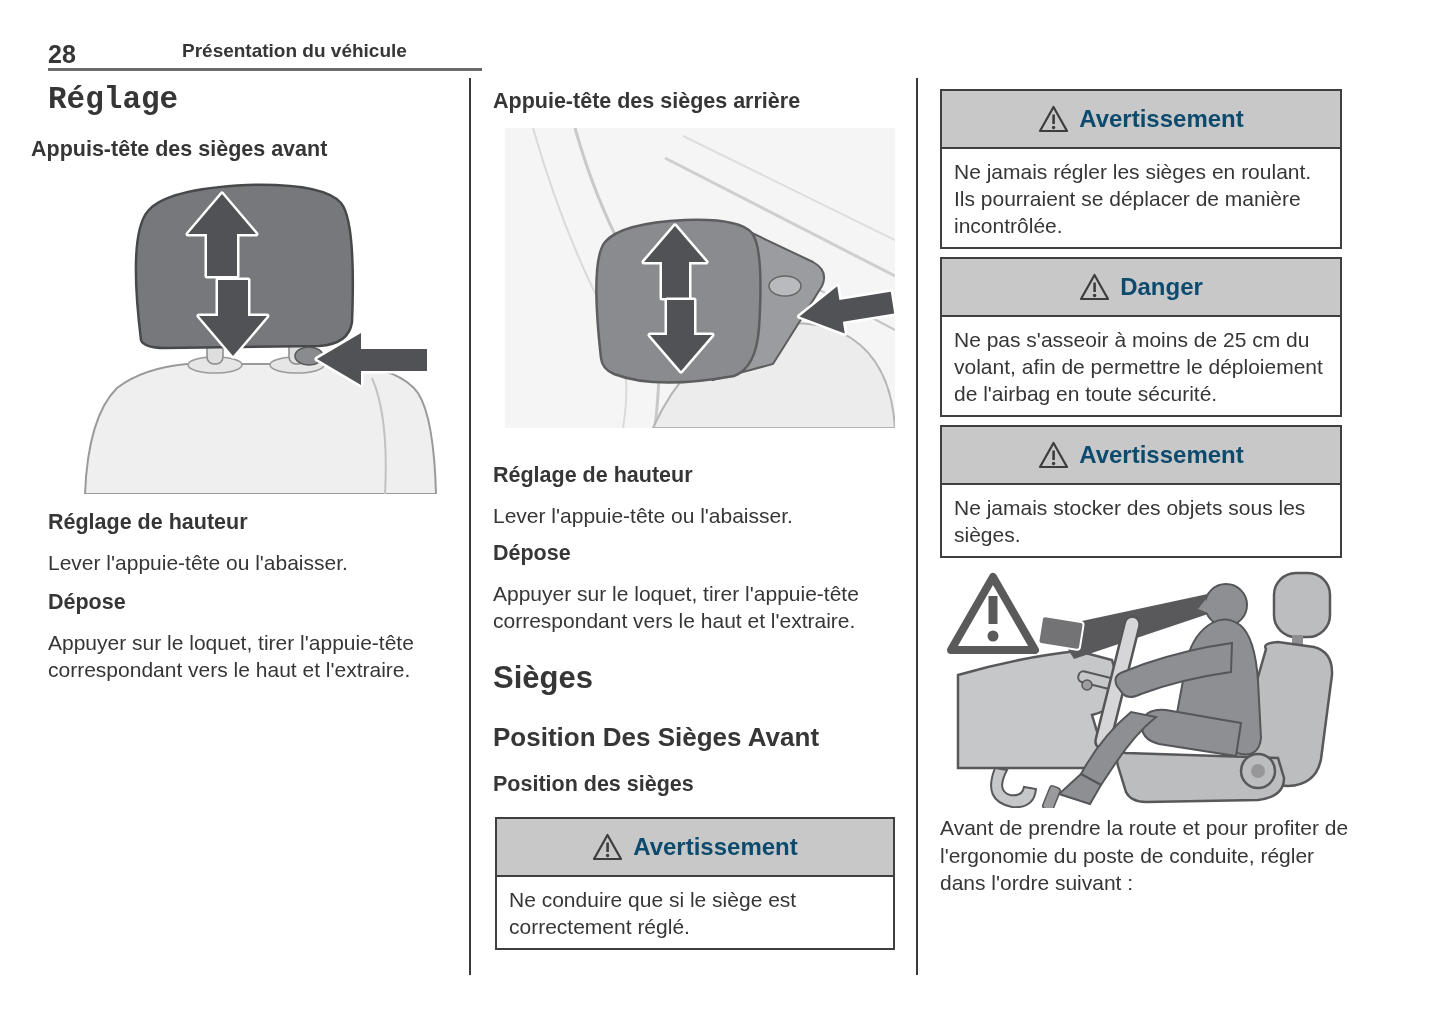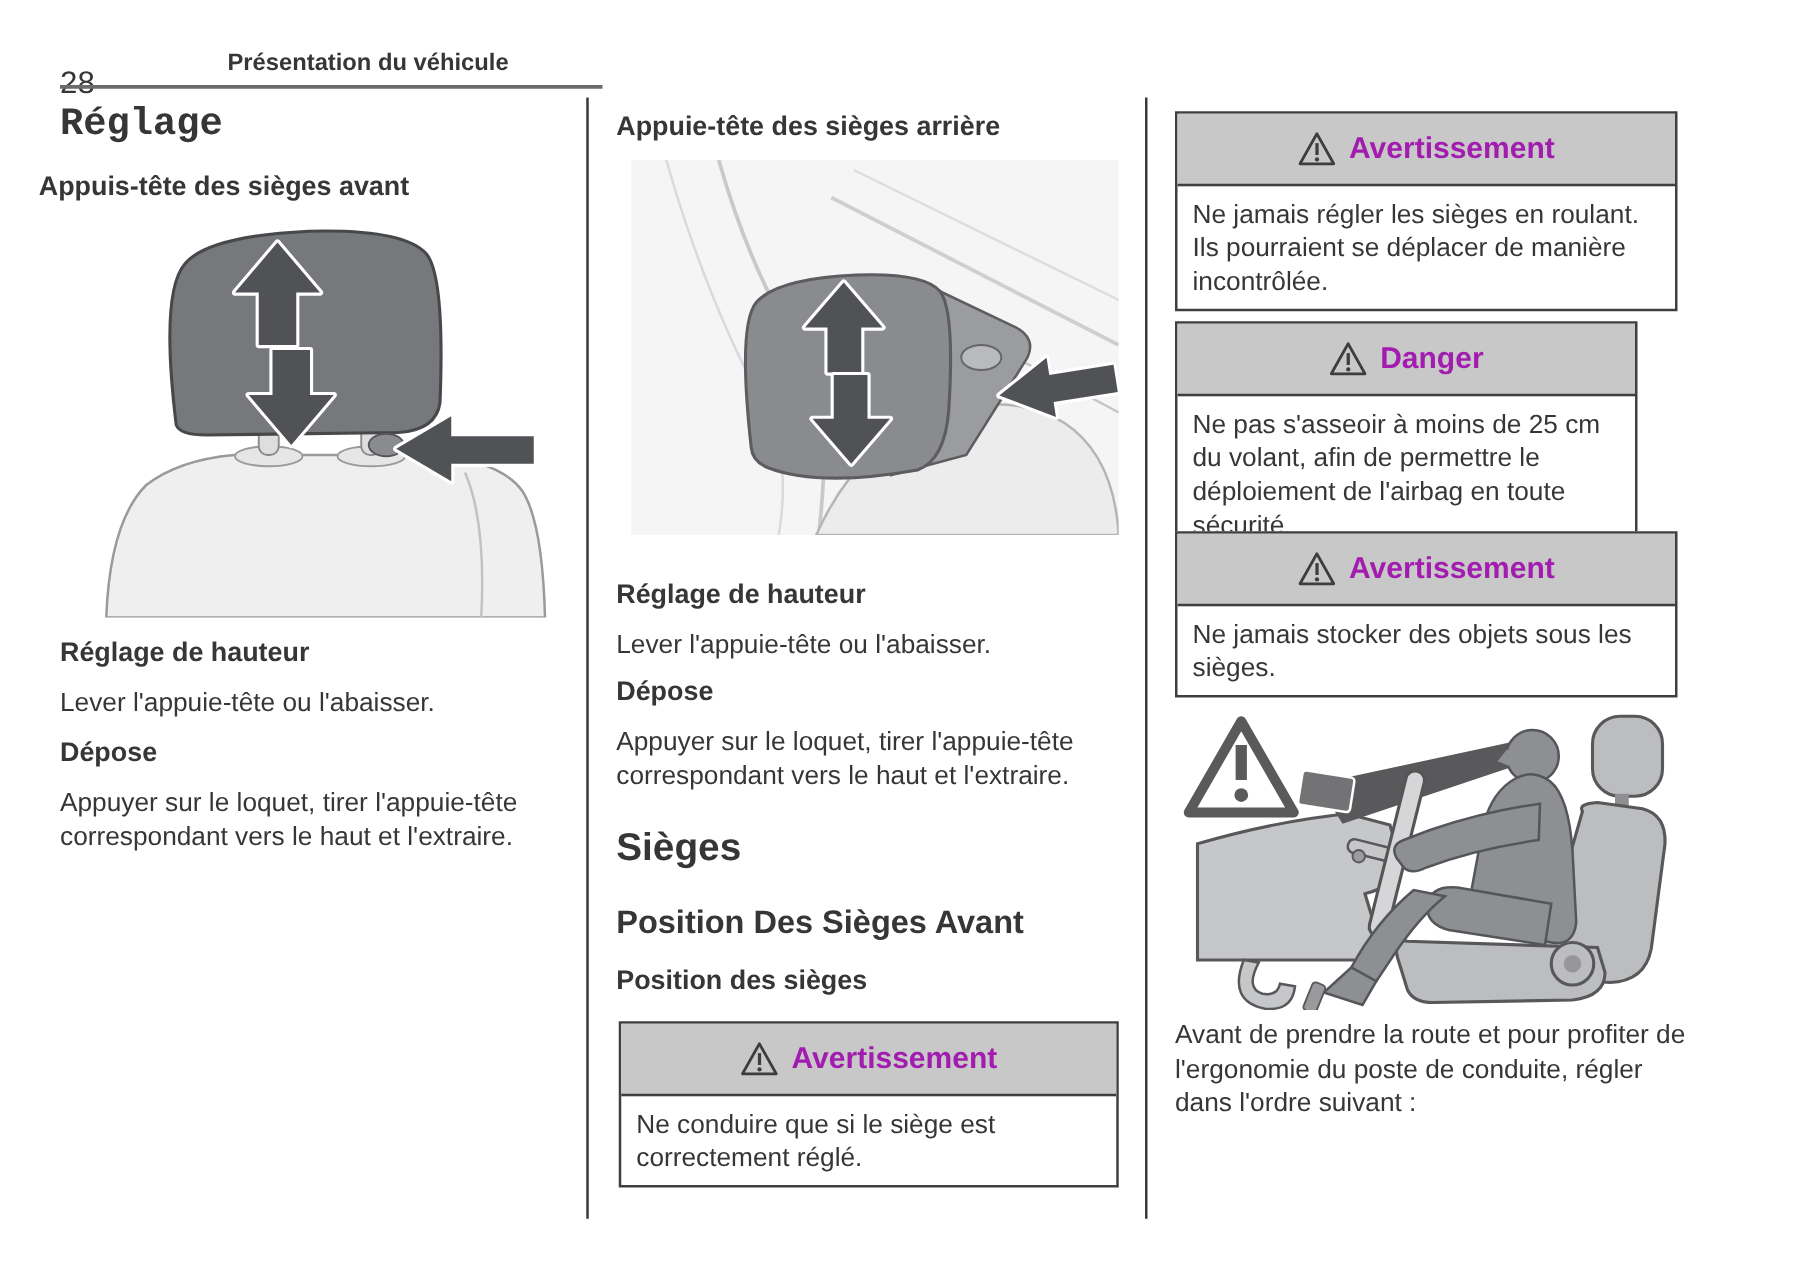--- a/index.html
+++ b/index.html
@@ -2,36 +2,36 @@
 <html><head>
 <meta charset="utf-8">
 <style>
   html,body{margin:0;padding:0;background:#ffffff;}
   #page{
     position:relative;width:1445px;height:1018px;background:#fff;
     font-family:"Liberation Sans", sans-serif;color:#363636;overflow:hidden;
   }
   .abs{position:absolute;}
   
-  .pg-num{left:48px;top:52px;font-size:25px;font-weight:normal;}
+  .pg-num{left:48px;top:40px;font-size:25px;font-weight:bold;}
   .pg-chapter{left:182px;top:40px;font-size:19px;font-weight:bold;}
   .pg-rule{left:48px;top:68px;width:434px;height:3px;background:#6b6b6b;}
   
   .vsep{width:2px;background:#3a3a3a;top:78px;height:897px;}
   
   .h-big{font-size:31px;font-weight:bold;line-height:1.05;}
   .h-mid{font-size:26px;font-weight:bold;line-height:1.05;}
   .h-sub{font-size:21.5px;font-weight:bold;line-height:1.1;}
   .body-txt{font-size:21px;line-height:27px;}
   
   .warnbox{border:2px solid #3f3f3f;background:#fff;box-sizing:border-box;}
   .warn-head{
     background:#c8c8c8;border-bottom:2px solid #3f3f3f;height:56px;
     display:flex;align-items:center;justify-content:center;gap:10px;
-    font-size:24px;font-weight:bold;color:#a21caf;
+    font-size:24px;font-weight:bold;color:#0c4a6e;
   }
   .warn-body{padding:9px 12px 8px 12px;font-size:21px;line-height:27px;}
   .tri-icon{display:inline-flex;align-items:center;}
   .erg-line{font-size:21px;line-height:27.5px;}
 </style>
 </head>
 <body>
 
 <div id="page">
 
@@ -129,21 +129,21 @@
             <path d="M15.5 2 L29 26 L2 26 Z" fill="none" stroke="#3d3d3d" stroke-width="2.2" stroke-linejoin="round"></path>
             <rect x="14.3" y="9.5" width="2.6" height="9.5" fill="#3d3d3d"></rect>
             <circle cx="15.6" cy="22.5" r="1.7" fill="#3d3d3d"></circle>
           </svg>
       </span>
       <span>Avertissement</span>
     </div>
     <div class="warn-body">Ne jamais régler les sièges en roulant. Ils pourraient se déplacer de manière incontrôlée.</div>
   </div>
 
-  <div class="abs warnbox" style="left:940px;top:257px;width:370px;">
+  <div class="abs warnbox" style="left:940px;top:257px;width:402px;">
     <div class="warn-head">
       <span class="tri-icon">
         <svg width="31" height="28" viewBox="0 0 31 28">
             <path d="M15.5 2 L29 26 L2 26 Z" fill="none" stroke="#3d3d3d" stroke-width="2.2" stroke-linejoin="round"></path>
             <rect x="14.3" y="9.5" width="2.6" height="9.5" fill="#3d3d3d"></rect>
             <circle cx="15.6" cy="22.5" r="1.7" fill="#3d3d3d"></circle>
           </svg>
       </span>
       <span>Danger</span>
     </div>

